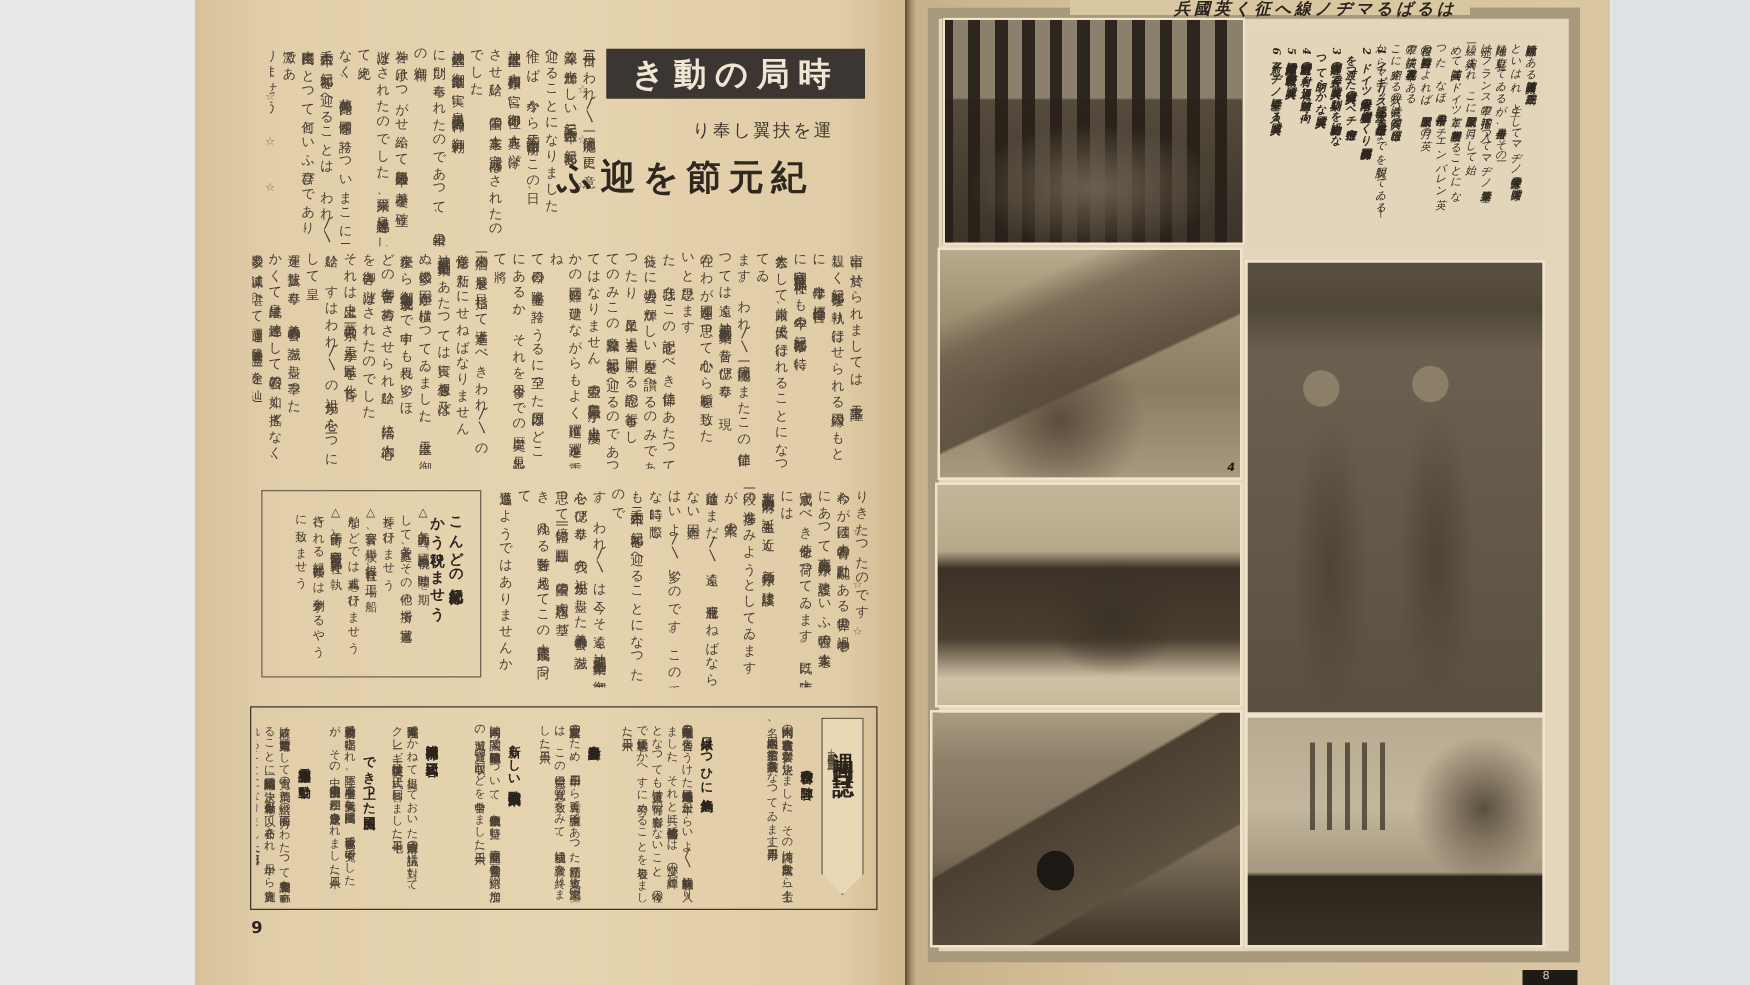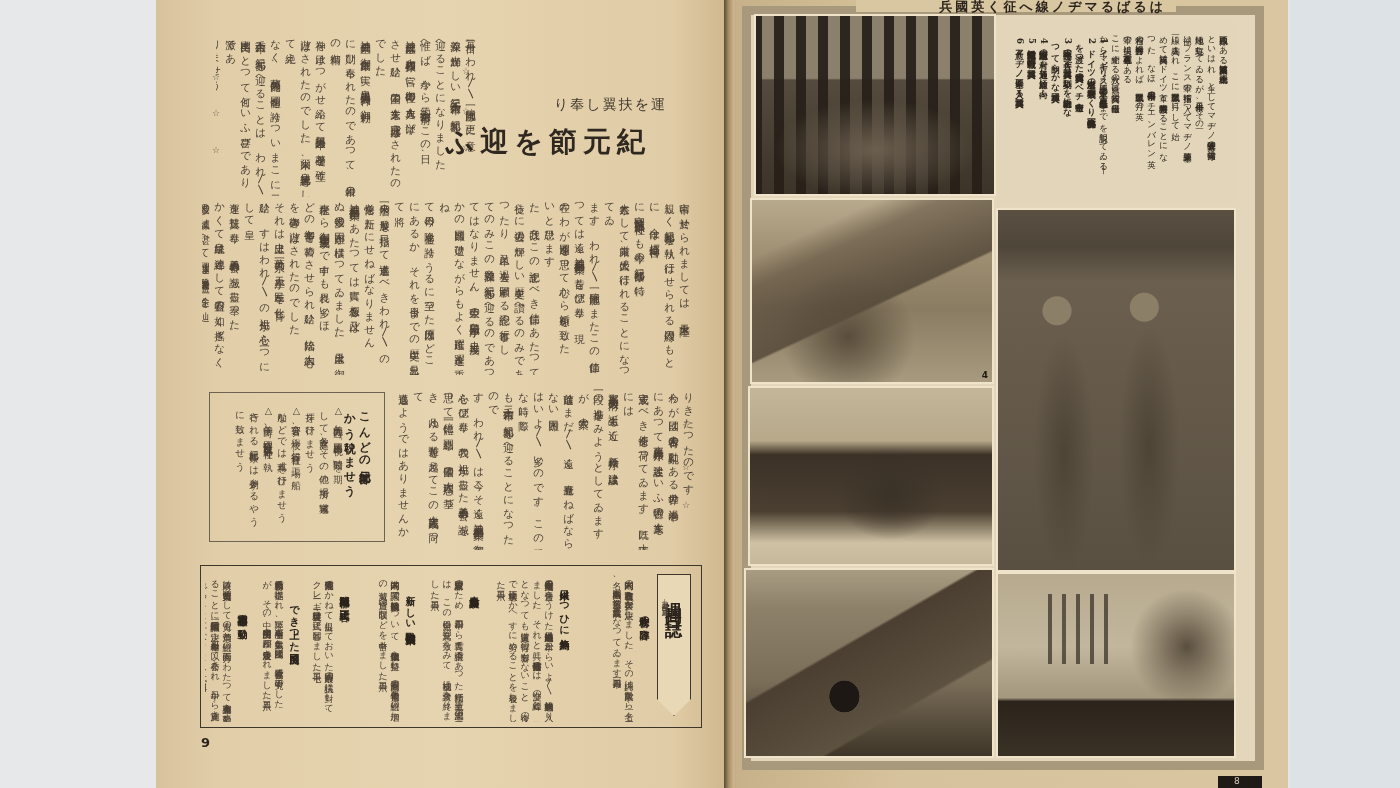--- a/index.html
+++ b/index.html
@@ -86,20 +86,21 @@
     position: absolute; left: 45px; top: 735px;
     font-family: "DejaVu Sans", "Liberation Sans", sans-serif;
     font-weight: bold; font-size: 13px; color: #2b241c;
   }
 
   
   .right-page {
     position: absolute; left: 736px; top: 0; width: 552px; height: 788px;
     background: linear-gradient(90deg, #c7b18a 0%, #d6c29c 30%, #dac6a1 100%);
     overflow: hidden;
+    font-style: italic;
   }
   .right-frame {
     position: absolute; left: 6px; top: 6px; width: 522px; height: 764px;
     border: 9px solid #a8997c; background: #e4d6bb;
   }
   .top-caption-strip {
     position: absolute; left: 120px; top: 0; width: 320px; height: 12px;
     background: #d9c7a2;
   }
   .top-caption {
@@ -158,20 +159,21 @@
     <span>りませう</span>
   </div>
 
   <span class="star" style="left:56px; top:72px;">☆</span>
   <span class="star" style="left:56px; top:108px;">☆</span>
   <span class="star" style="left:56px; top:145px;">☆</span>
   <span class="star" style="left:306px; top:66px;">☆</span>
   <span class="star" style="left:306px; top:106px;">☆</span>
   <span class="star" style="left:306px; top:142px;">☆</span>
 
+  <div class="title-banner">時局の動き</div>
   <div class="subtitle">運を扶翼し奉り</div>
   <div class="headline">紀元節を迎ふ</div>
 
   <div class="vcol" style="left:46px; top:195px; width:490px; height:180px;">
     <span>宮中に於せられましては、天皇陛下</span><br>
     <span>親しく紀元節祭を執り行はせられる因縁のもとに、今年は橿原神宮に</span><br>
     <span>に官國幣社以下神社でも今年の紀元節祭は特に</span><br>
     <span>大祭として厳粛、盛大に行はれることになつてゐ</span><br>
     <span>ます。われ〳〵一億同胞はまたこの佳節に当</span><br>
     <span>つては遠く神武天皇御創業の昔を偲び奉り、現</span><br>

